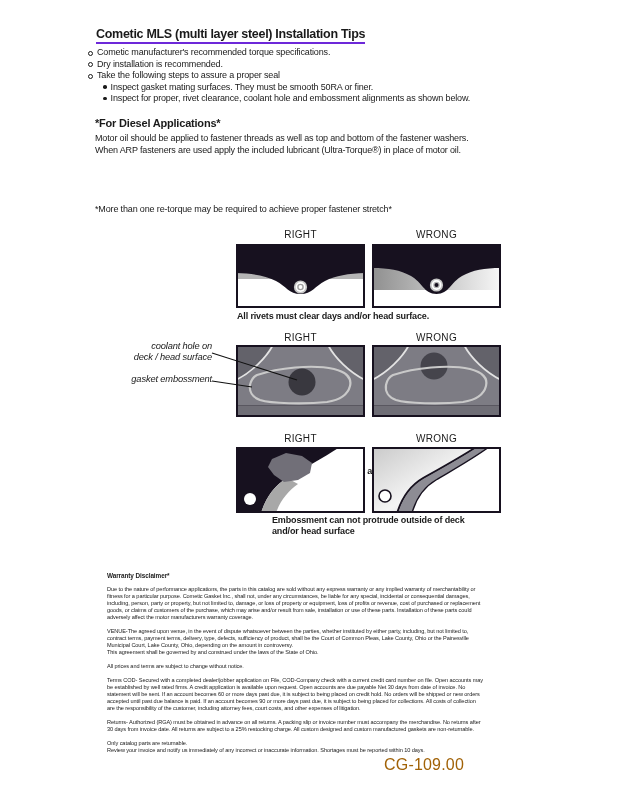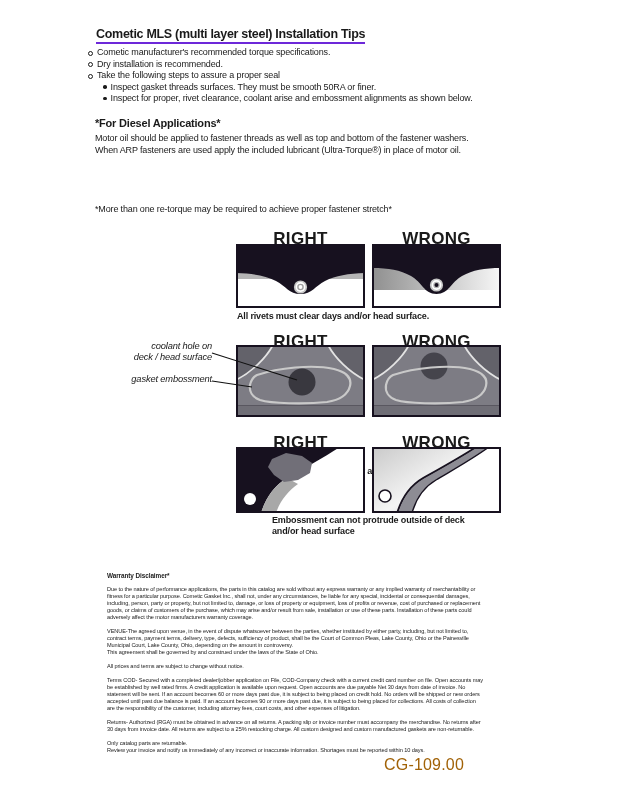--- a/index.html
+++ b/index.html
@@ -11,21 +11,21 @@
   .title{font-size:12.5px;font-weight:bold;letter-spacing:-0.3px;
          border-bottom:2px solid #6d28d9;padding-bottom:1px;display:inline-block;}
   .body-txt{font-size:9px;letter-spacing:-0.15px;line-height:11.5px;}
   .bullet-row{display:flex;align-items:flex-start;line-height:11.6px;}
   .odot{width:3px;height:3px;border:1px solid #1a1a1a;border-radius:50%;
         display:inline-block;margin:3.5px 4px 0 0;flex:0 0 auto;}
   .sdot{width:3.6px;height:3.6px;background:#1a1a1a;border-radius:50%;
         display:inline-block;margin:3.5px 4px 0 0;flex:0 0 auto;}
   .diesel-h{font-size:11px;font-weight:bold;letter-spacing:-0.2px;}
 
-  .col-label{width:129px;text-align:center;font-size:17px;font-weight:bold;
+  .col-label{width:129px;text-align:center;font-size:10px;font-weight:normal;
              letter-spacing:0.3px;}
   .caption{font-size:9px;font-weight:bold;letter-spacing:-0.15px;line-height:11px;}
   .ann{font-size:9.3px;letter-spacing:-0.15px;line-height:10.5px;text-align:right;width:112px;font-style:italic;}
   .diag-box{display:block;}
 
   .legal{width:445px;font-size:5.6px;letter-spacing:-0.08px;line-height:7px;color:#222;}
   .legal-h{font-size:6.4px;font-weight:bold;margin-bottom:7px;}
   .legal p{margin:0 0 7px 0;}
   .footer-code{font-size:16px;letter-spacing:0.2px;color:#a16207;}
   svg{display:block;}
@@ -47,25 +47,25 @@
     <div class="bullet-row">
       <span class="odot"></span>
       <span>Dry installation is recommended.</span>
     </div>
     <div class="bullet-row">
       <span class="odot"></span>
       <span>Take the following steps to assure a proper seal</span>
     </div>
     <div class="bullet-row" style="margin-left:15px;">
       <span class="sdot"></span>
-      <span>Inspect gasket threads surfaces.  They must be smooth 50RA or finer.</span>
+      <span>Inspect gasket mating surfaces.  They must be smooth 50RA or finer.</span>
     </div>
     <div class="bullet-row" style="margin-left:15px;">
       <span class="sdot"></span>
-      <span>Inspect for proper, rivet clearance, coolant arise and embossment alignments as shown below.</span>
+      <span>Inspect for proper, rivet clearance, coolant hole and embossment alignments as shown below.</span>
     </div>
   </div>
 
   <div class="abs diesel-h" style="left:95px;top:117px;">*For Diesel Applications*</div>
   <div class="abs body-txt pre" style="left:95px;top:133px;width:450px;">Motor oil should be applied to fastener threads as well as top and bottom of the fastener washers.
 When ARP fasteners are used apply the included lubricant (Ultra-Torque®) in place of motor oil.</div>
   <div class="abs body-txt" style="left:95px;top:204px;width:450px;">*More than one re-torque may be required to achieve proper fastener stretch*</div>
 
   <svg width="0" height="0" style="position:absolute;">
     <defs>

